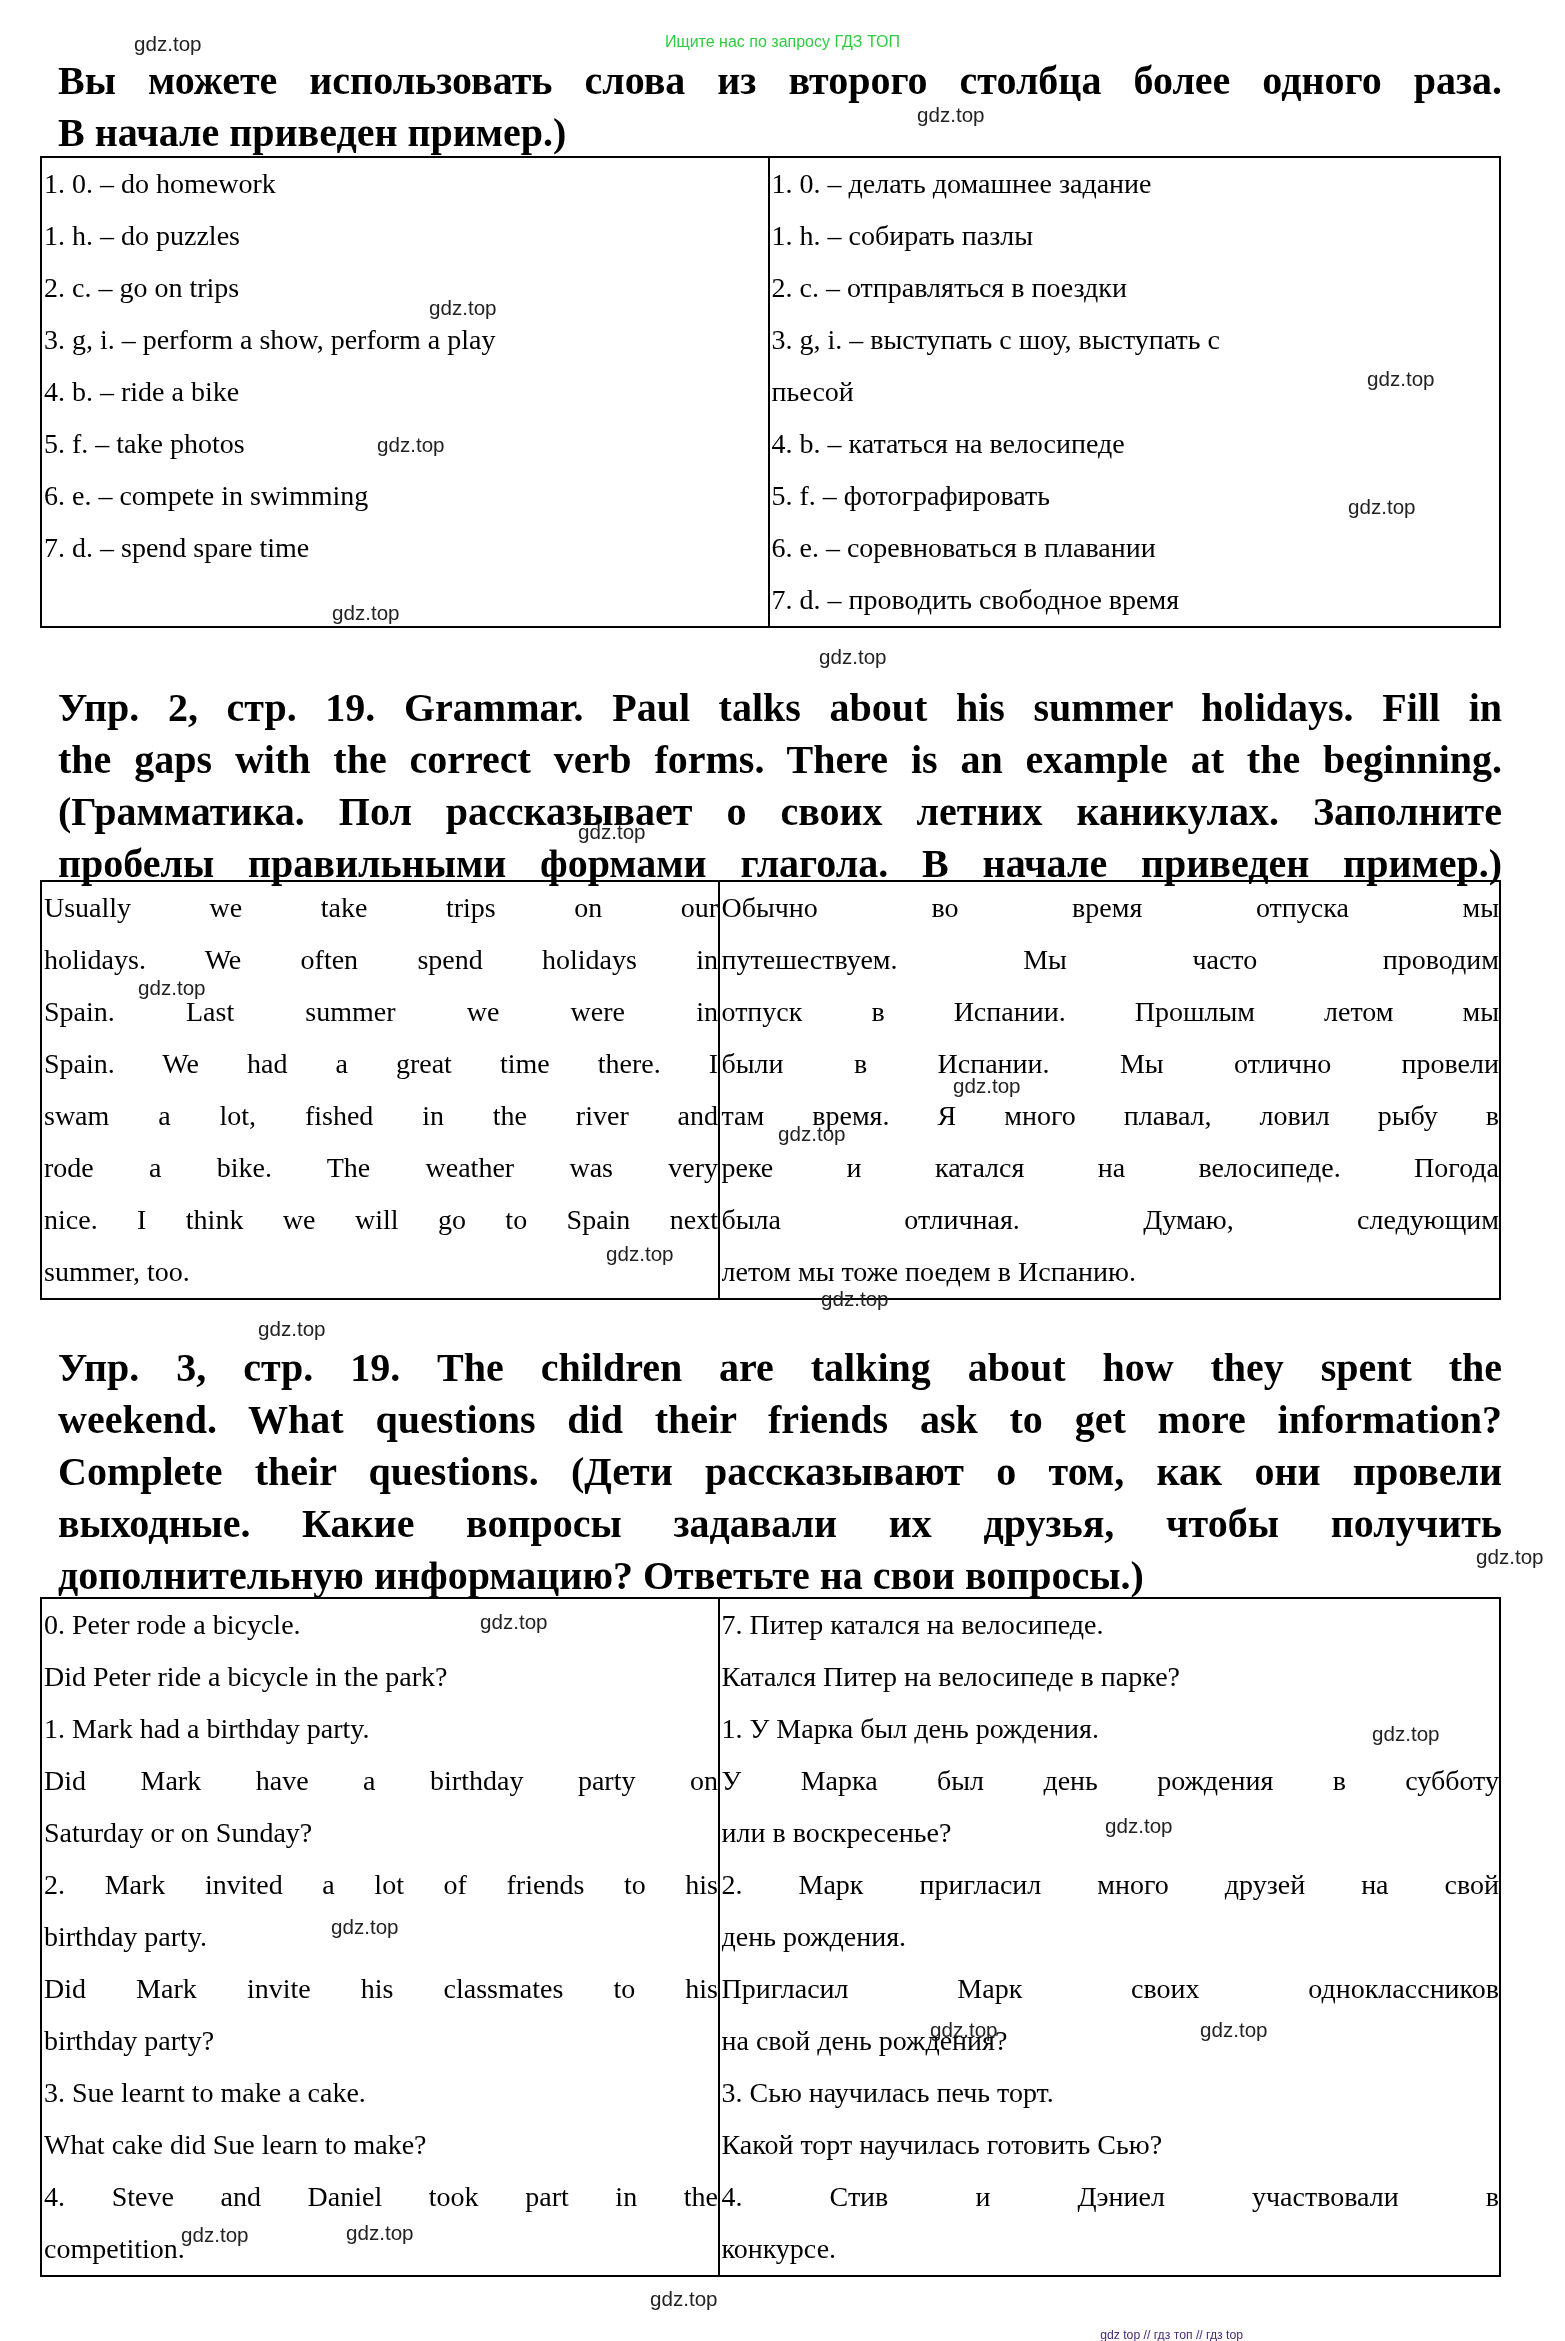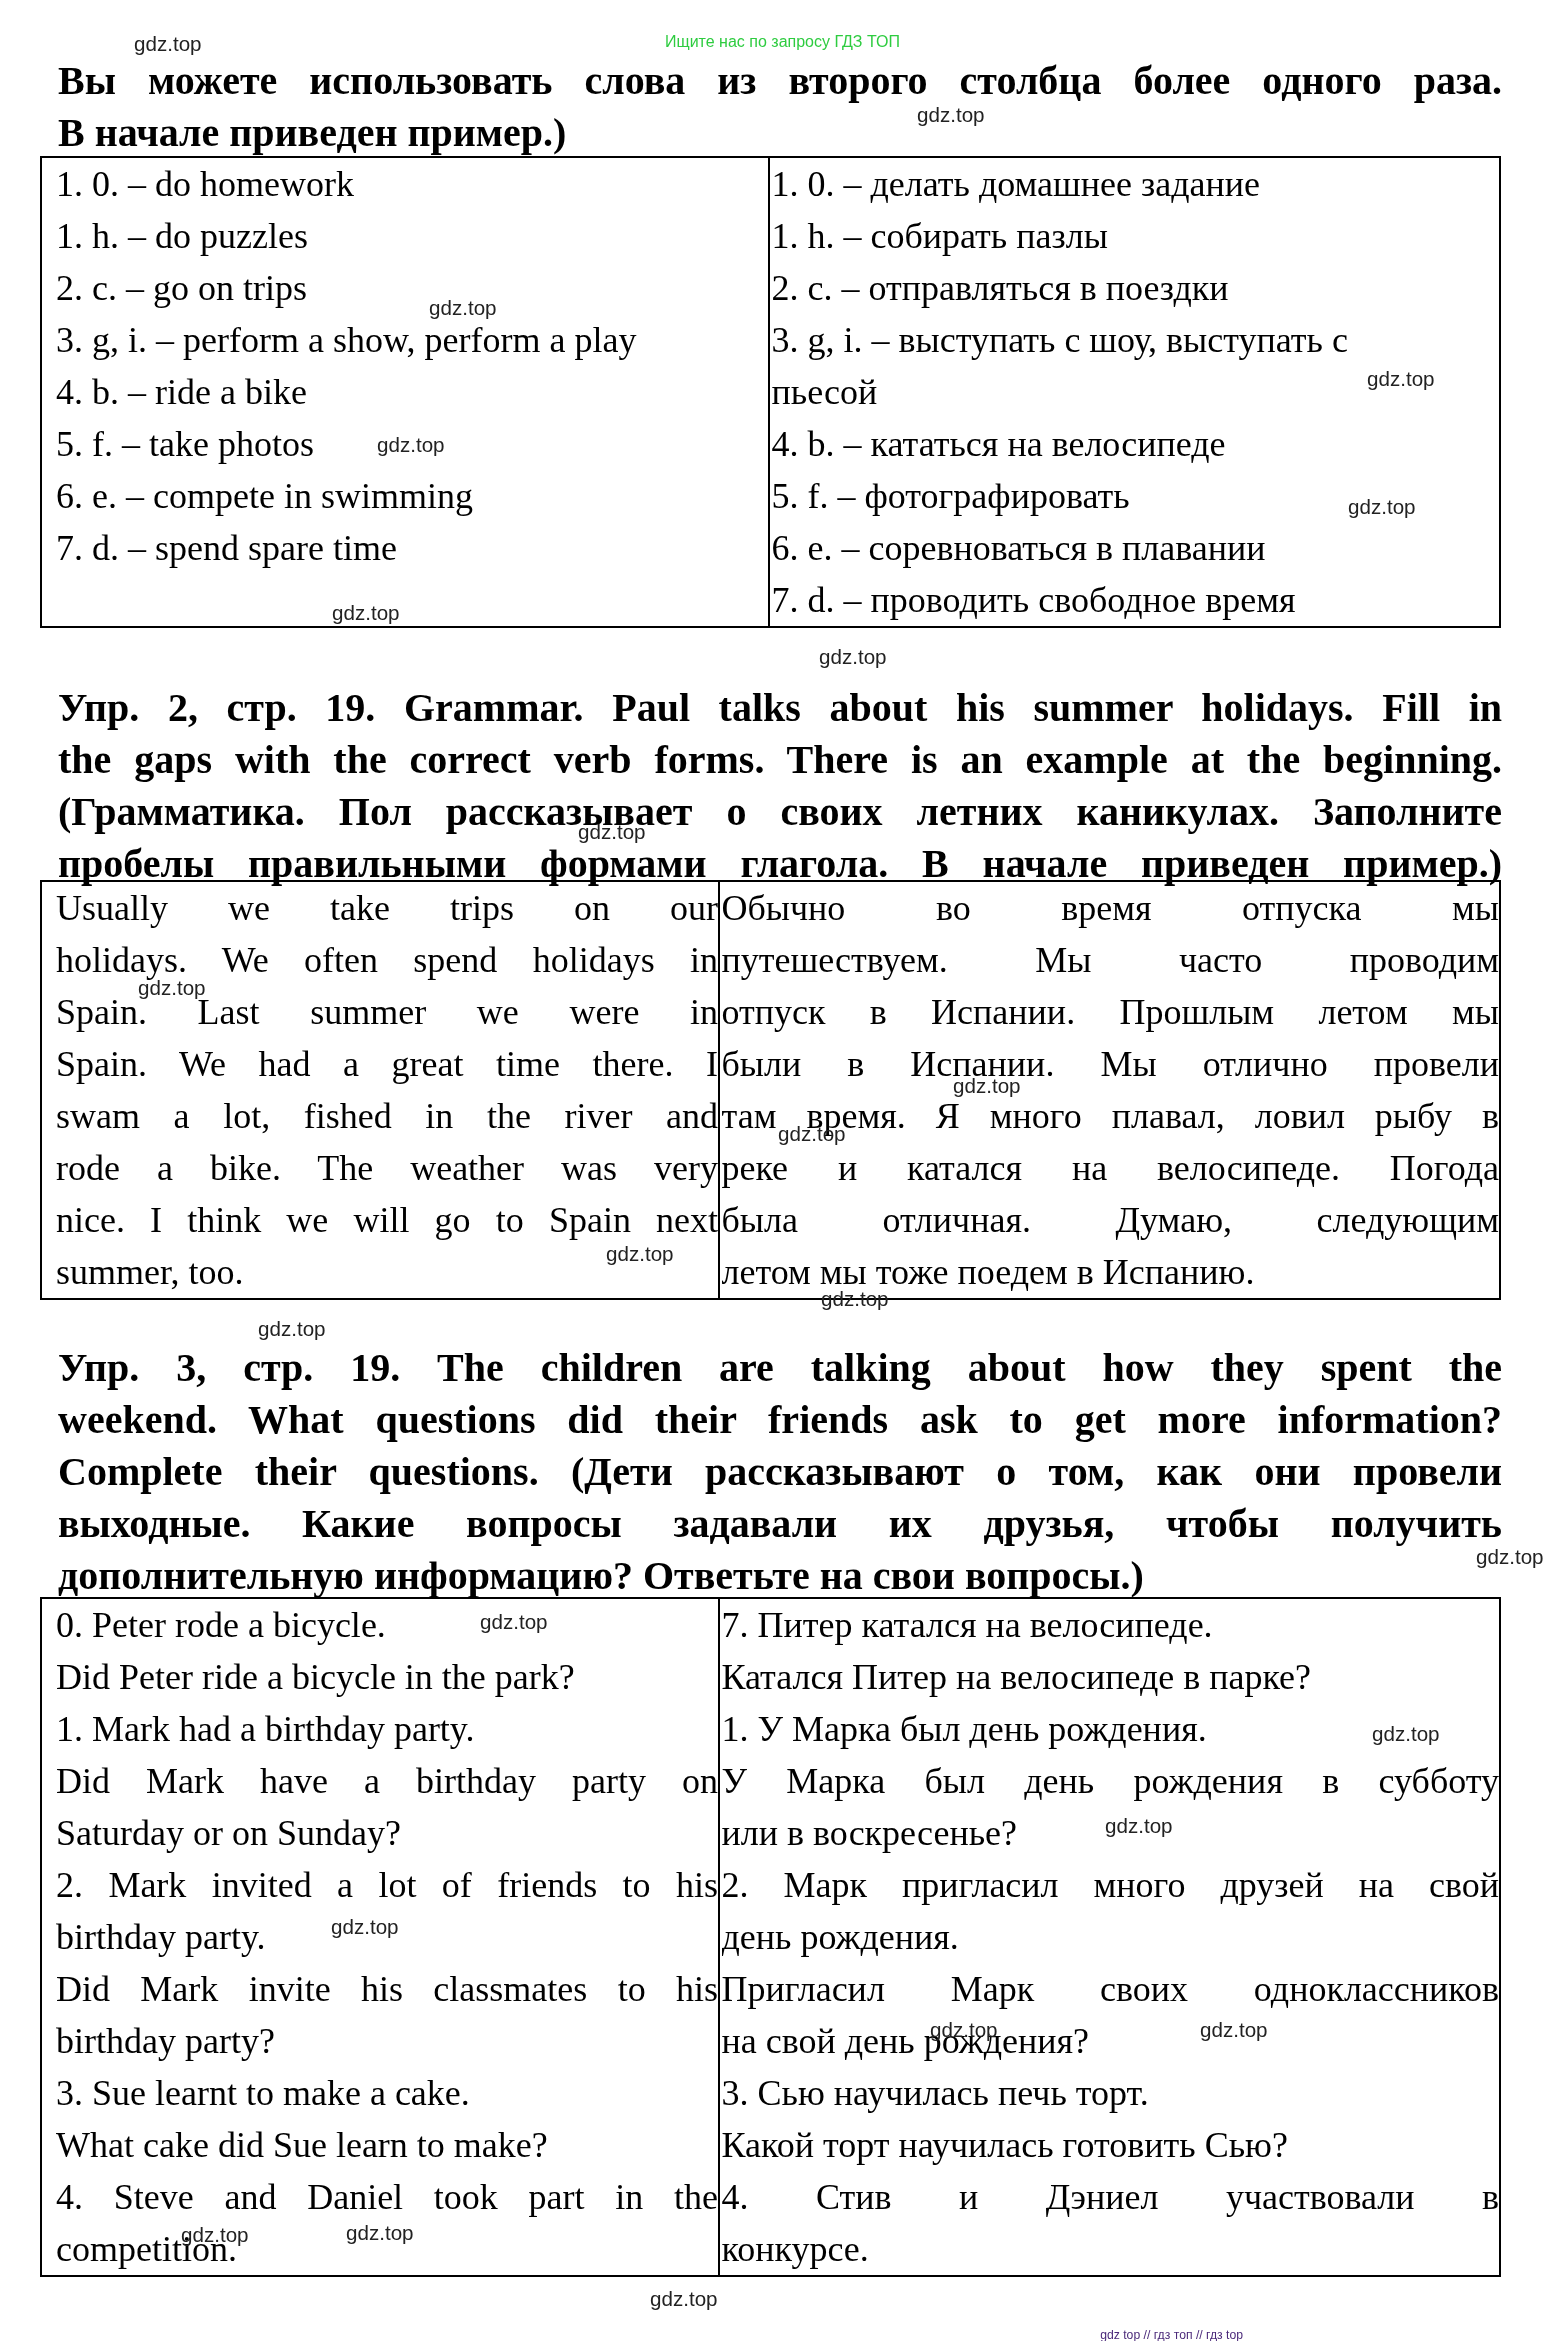--- a/index.html
+++ b/index.html
@@ -7,22 +7,22 @@
          font-family: "Liberation Serif", serif; color: #000; }
   .banner { position: absolute; top: 8px; left: 0; width: 1565px; text-align: center;
             font-family: "Liberation Sans", sans-serif; font-size: 16px; color: #2ecc40; line-height: 17px; margin-top: 25px; }
   .wm { position: absolute; font-family: "Liberation Sans", sans-serif; font-size: 20.6px;
         color: #222; line-height: 1; white-space: nowrap; text-align: right; }
   .heading { position: absolute; left: 58px; width: 1444px; font-weight: bold;
              font-size: 40px; line-height: 52px; text-align: justify; }
   .heading p { margin: 0; text-align: justify; text-align-last: justify; }
   .heading p.last { text-align-last: left; }
   table.ans { position: absolute; left: 40px; border-collapse: collapse; table-layout: fixed; }
-  table.ans td { border: 2.3px solid #000; vertical-align: top; padding: 0 0 0 14px;
-                 font-size: 36px; line-height: 52px; }
+  table.ans td { border: 2.3px solid #000; vertical-align: top; padding: 0 0 0 2px;
+                 font-size: 28px; line-height: 52px; }
   table.ans td.c2 { padding-left: 1.5px; }
   .line { display: block; white-space: nowrap; overflow: hidden; }
   .just { display: block; text-align: justify; text-align-last: justify; white-space: normal; }
   .footer { position: absolute; top: 2328px; left: 0; width: 1243px; text-align: right;
             font-family: "Liberation Sans", sans-serif; font-size: 12.2px; color: #4b2a7a; }
 </style>
 </head>
 <body>
 
 <div class="banner">Ищите нас по запросу ГДЗ ТОП</div>

